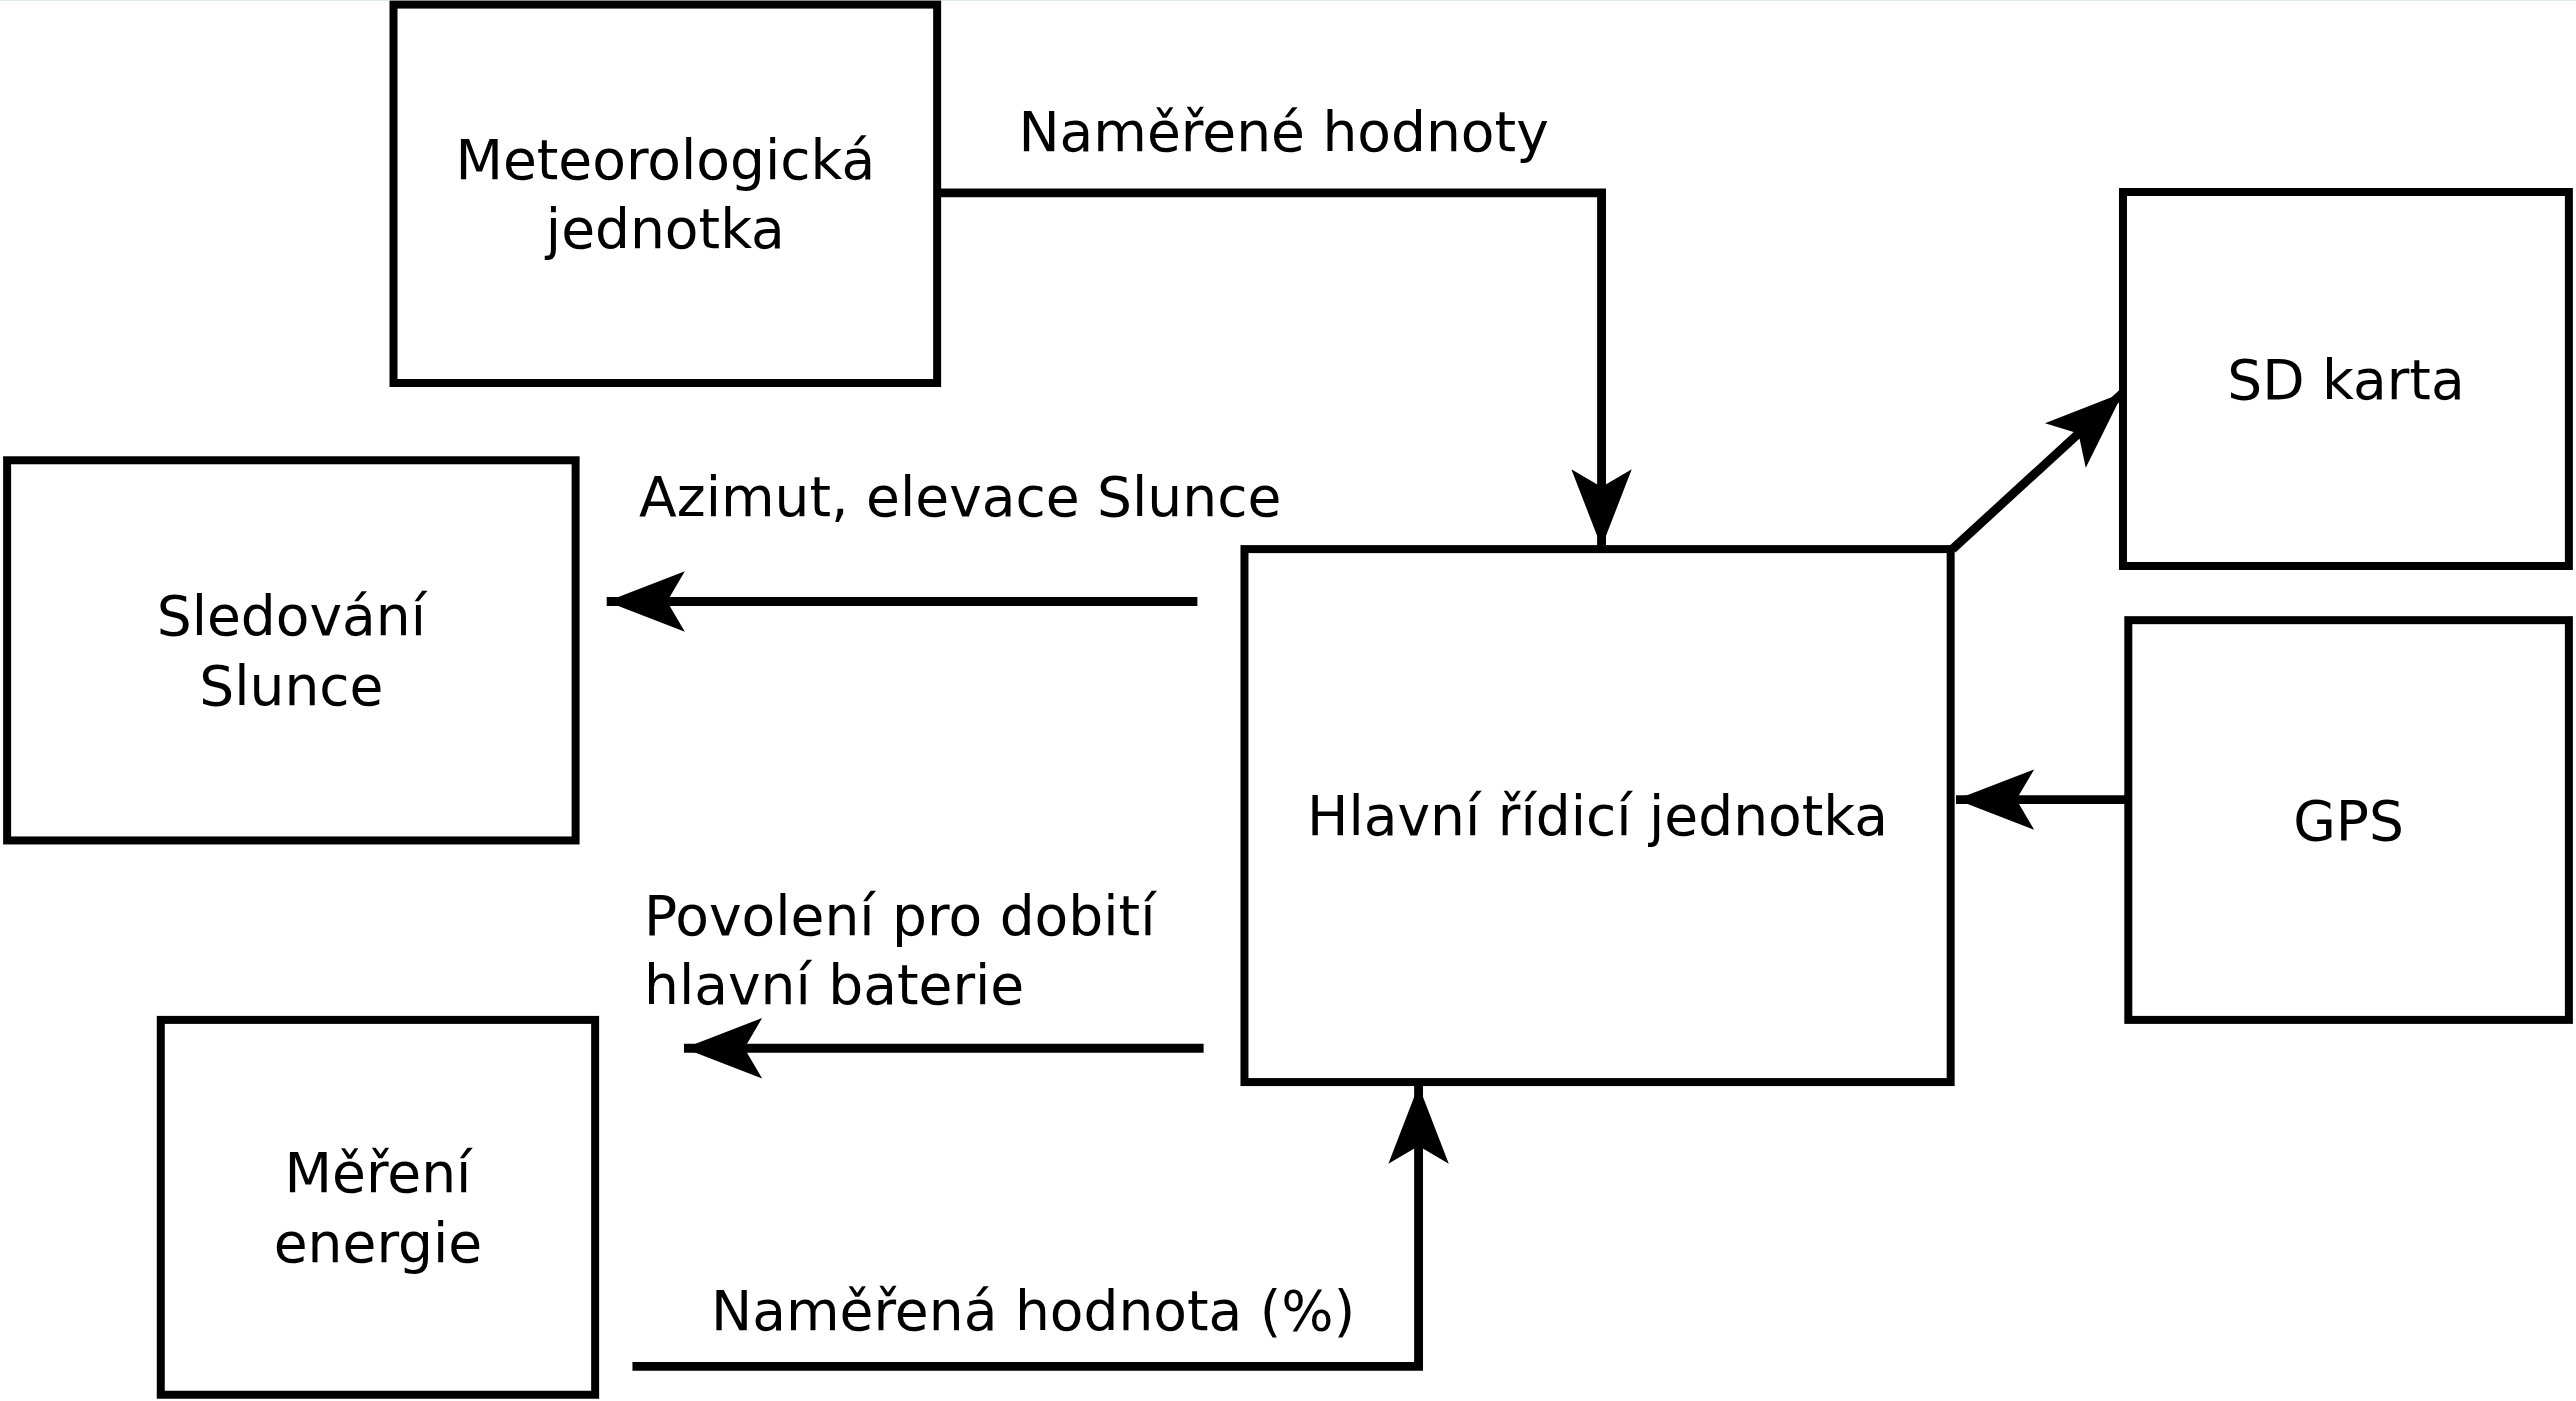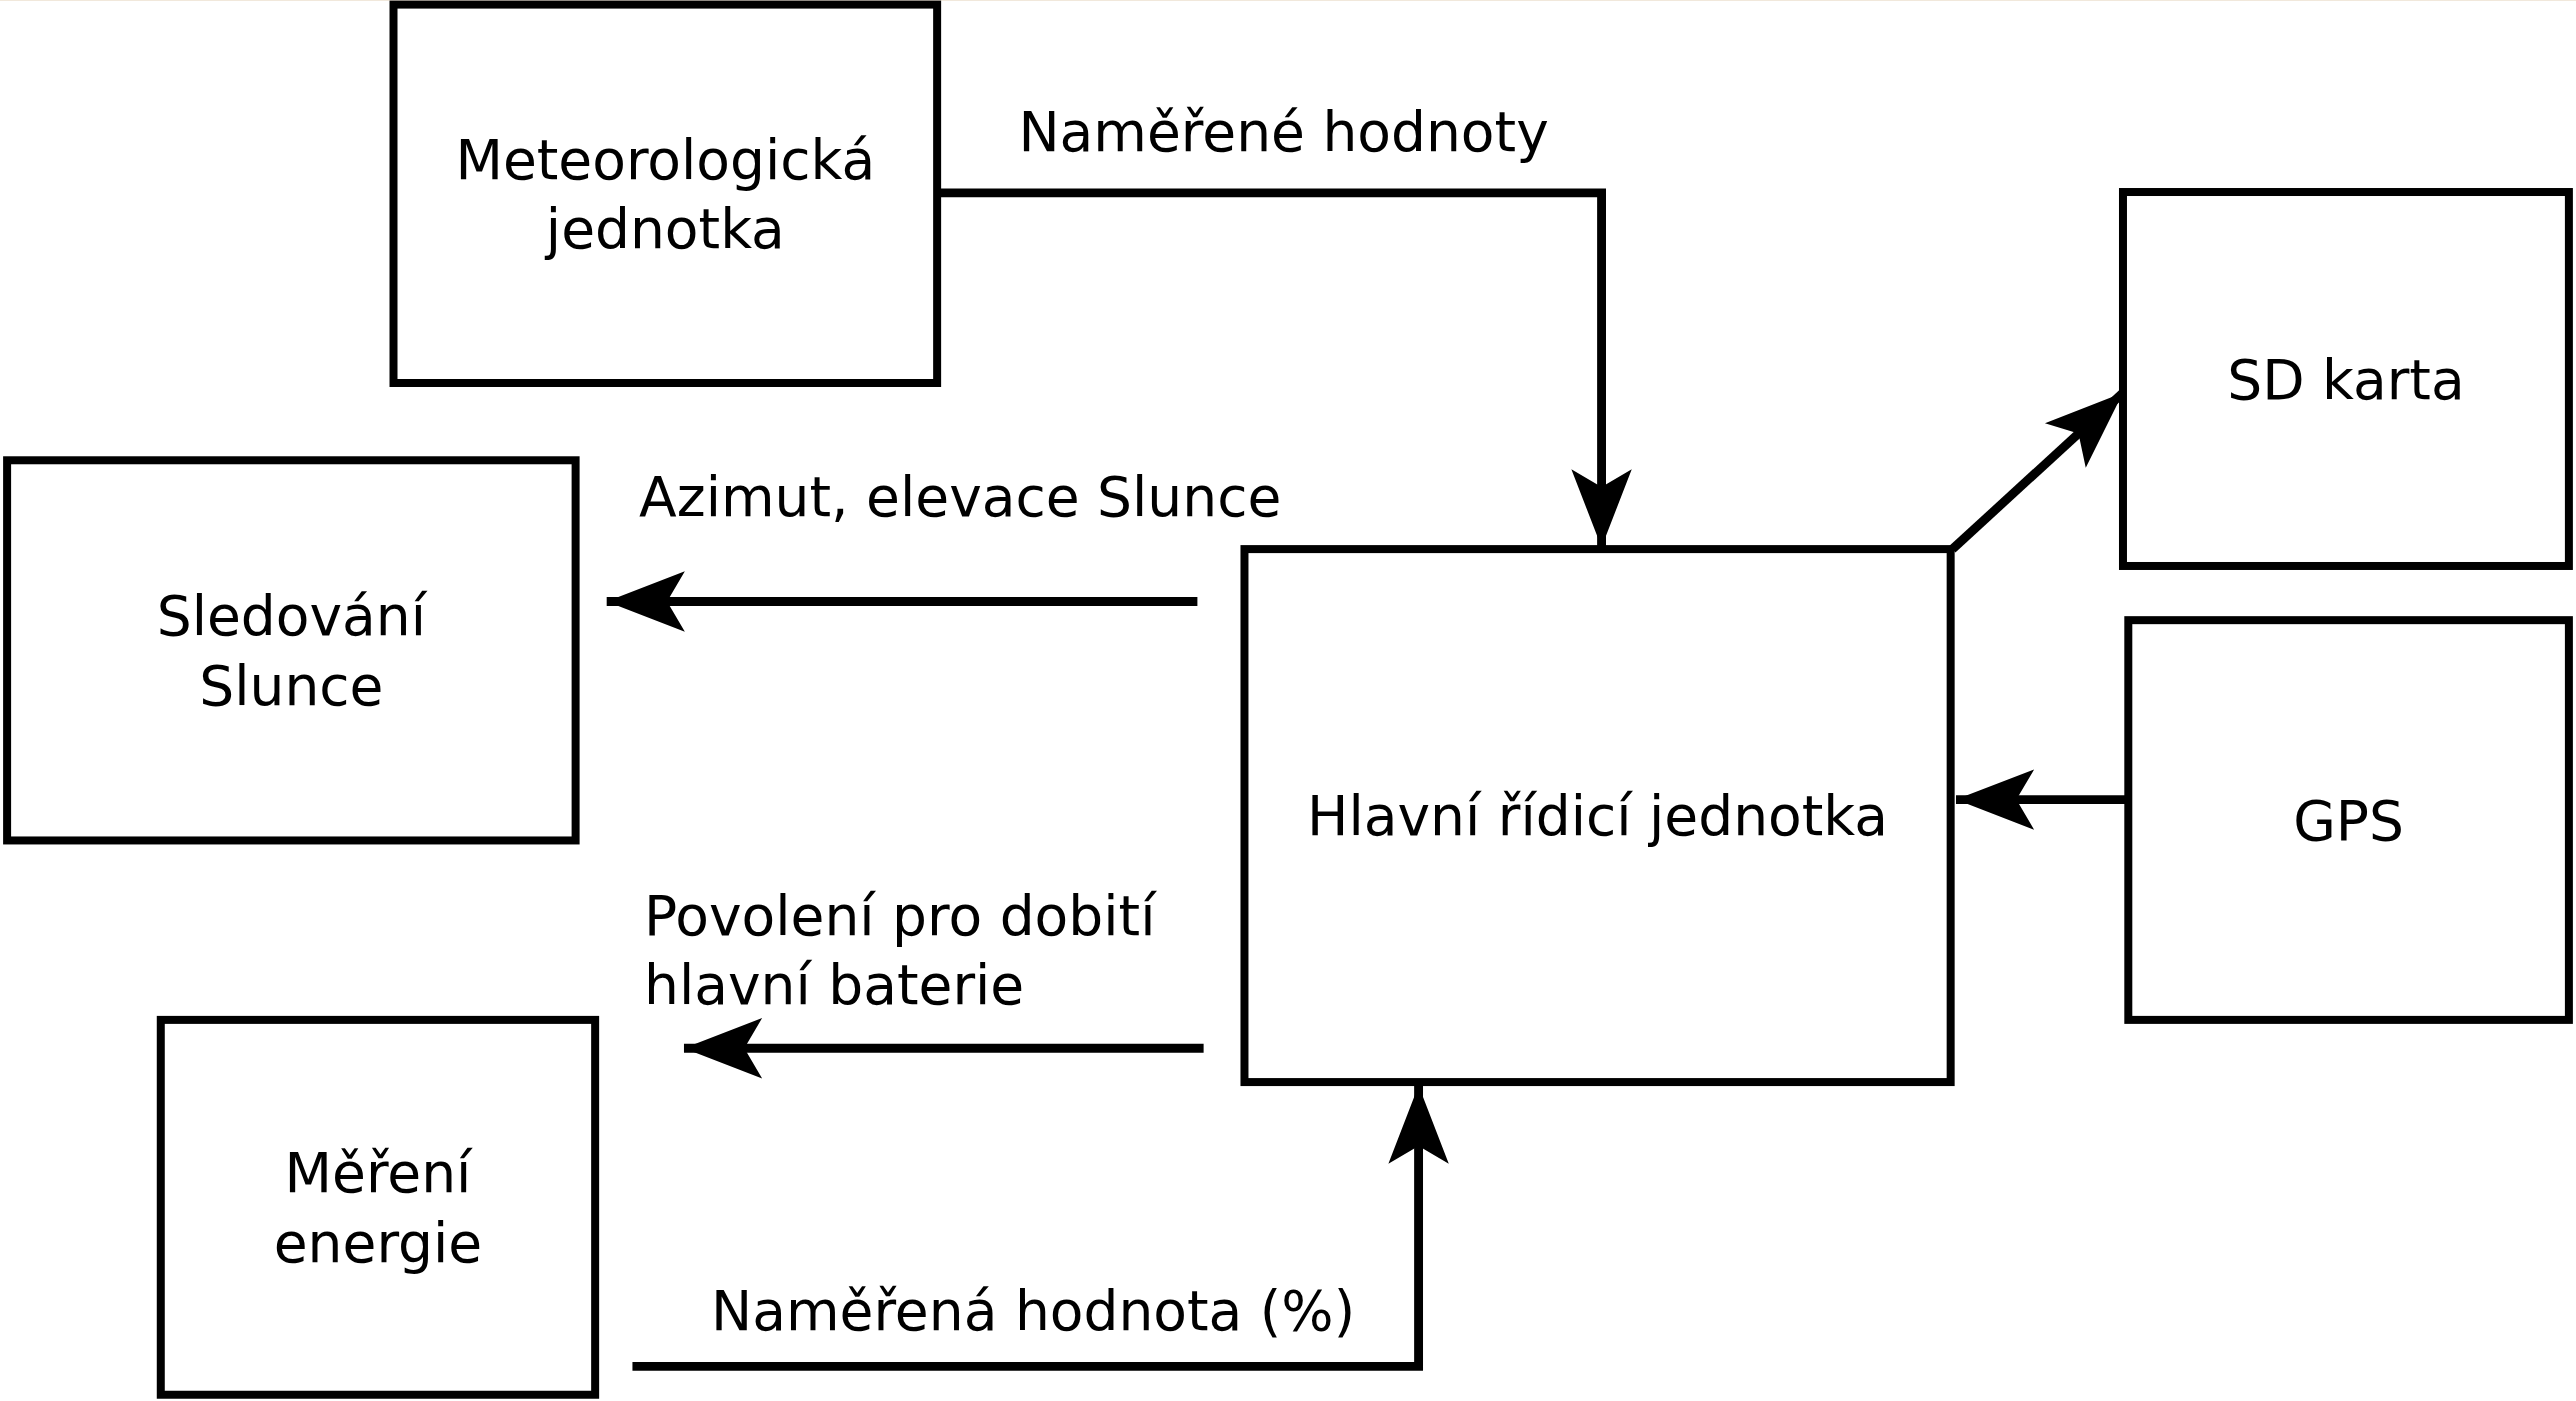--- a/index.html
+++ b/index.html
@@ -1,20 +1,20 @@
 <!DOCTYPE html>
 <html style="font-size:14px"><head>
 <meta charset="utf-8">
 <style>
   html, body { margin: 0; padding: 0; background: #ffffff; }
   .stage {
     position: relative;
     width: 2576px;
     height: 1402px;
-    background: #a16207;
+    background: #15803d;
     overflow: hidden;
   }
   svg { display: block; width: 2576px; height: 1402px; }
   svg text {
     font-family: "DejaVu Sans", "Liberation Sans", sans-serif;
   }
 </style>
 </head>
 <body>
 

